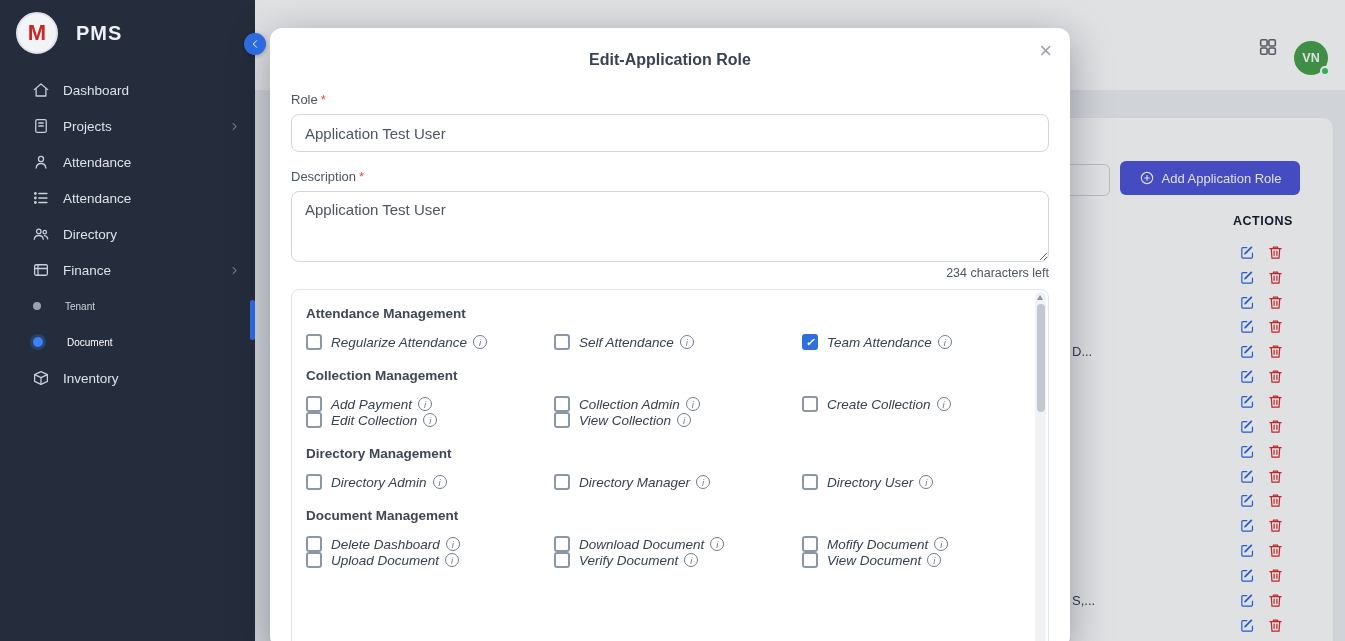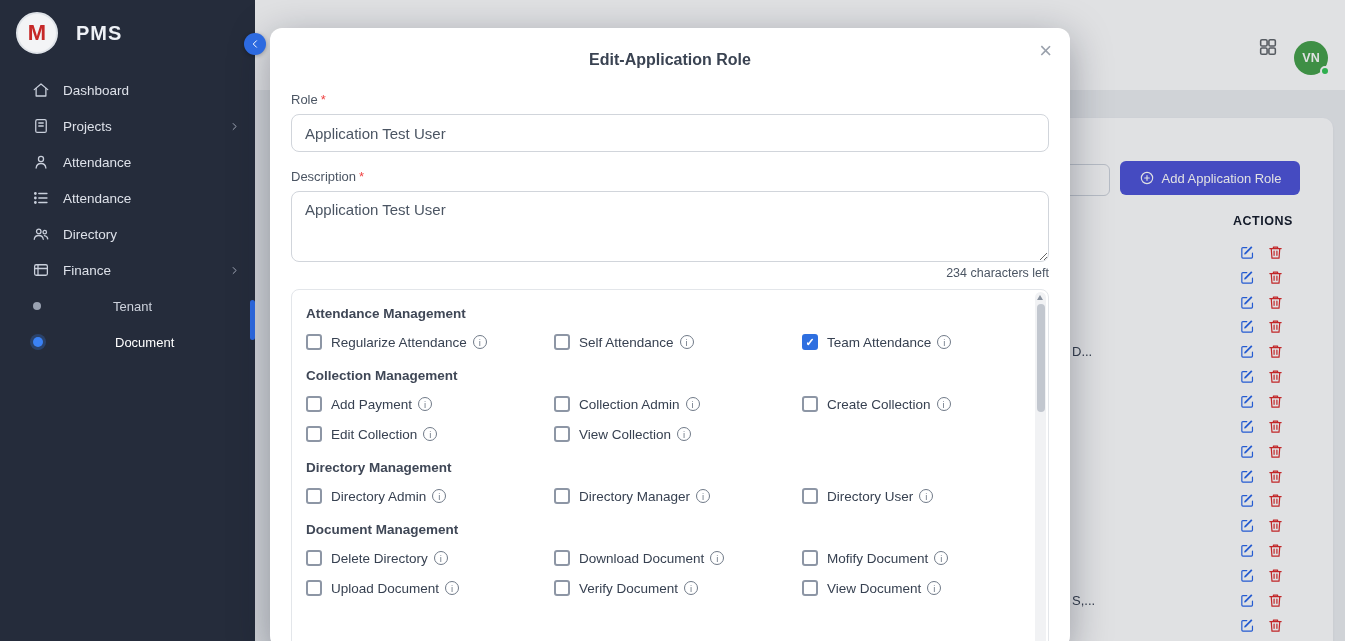--- a/index.html
+++ b/index.html
@@ -12,21 +12,21 @@
   .logo-circle{width:42px;height:42px;border-radius:50%;background:#f3f4f6;border:2px solid #dfe3e8;display:flex;align-items:center;justify-content:center;color:var(--logo,#c62828);font-weight:bold;font-size:22px;}
   .app-name{color:#eef1f6;font-size:20px;font-weight:bold;letter-spacing:1px;}
   nav{padding-top:6px;}
   .nav-item{height:36px;display:flex;align-items:center;gap:13px;padding:0 14px 0 32px;color:#dde1e9;font-size:13.5px;cursor:pointer;}
   .nav-icon{width:18px;height:18px;display:flex;color:#c9cfdb;flex:none;}
   .nav-label{white-space:nowrap;}
   .nav-chevron{margin-left:auto;color:#aab1bf;display:flex;}
   .nav-item.active{background:var(--accent,#4b51d8);margin:0 10px;border-radius:8px;padding:0 6px 0 22px;color:#fff;}
   .nav-item.active .nav-icon{color:#fff;}
   .nav-item.active .nav-chevron{color:#e6e8ff;}
-  .sub-item{height:36px;display:flex;align-items:center;padding-left:33px;gap:72px;color:#cdd2dc;font-size:13px;cursor:pointer;}
+  .sub-item{height:36px;display:flex;align-items:center;padding-left:33px;gap:24px;color:#cdd2dc;font-size:10px;cursor:pointer;}
   .bullet{width:8px;height:8px;border-radius:50%;background:#9aa2b1;flex:none;}
   .bullet-active{width:10px;height:10px;background:#3b82f6;box-shadow:0 0 0 3px rgba(59,130,246,.25);}
   .sub-active{color:#fff;}
   .active-indicator{position:absolute;left:250px;top:300px;width:5px;height:40px;background:#2e6be5;border-radius:3px;z-index:6;}
   .collapse-btn{position:absolute;left:244px;top:33px;width:22px;height:22px;border-radius:50%;background:#2d6ae0;color:#fff;border:none;z-index:30;display:flex;align-items:center;justify-content:center;cursor:pointer;box-shadow:0 1px 4px rgba(0,0,0,.3);}
 
   
   .main{position:absolute;left:255px;top:0;right:0;height:641px;background:#edeff2;}
   .topbar{position:absolute;top:0;left:0;right:0;height:90px;background:#fff;}
   .apps-icon{position:absolute;right:66px;top:36px;width:22px;height:22px;color:#5f6368;cursor:pointer;}
@@ -53,21 +53,21 @@
   .close-btn{position:absolute;right:18px;top:12px;background:none;border:none;font-size:22px;color:#9aa1ac;cursor:pointer;line-height:1;font-family:inherit;}
   .modal-body{padding:0 21px;}
   .field-label{font-size:13px;color:#4b5563;display:block;margin-bottom:7px;}
   .req{color:#ef4444;font-style:normal;margin-left:3px;}
   .role-input{width:100%;height:38px;border:1px solid #d1d5db;border-radius:8px;padding:0 13px;font-size:15px;color:#4b5563;font-family:inherit;outline:none;margin-bottom:17px;}
   .desc-area{width:100%;height:71px;border:1px solid #d1d5db;border-radius:8px;padding:9px 13px;font-size:15px;color:#4b5563;font-family:inherit;outline:none;resize:vertical;display:block;}
   .chars-left{text-align:right;font-size:12.5px;color:#4b5563;margin:4px 0 9px;}
   .permissions{position:relative;border:1px solid #e3e6ea;border-radius:8px;height:366px;overflow:hidden;}
   .perm-content{padding:16px 30px 16px 14px;}
   .perm-title{font-size:13.5px;font-weight:bold;color:#3f4756;margin-bottom:13px;}
-  .perm-grid{display:grid;grid-template-columns:248px 248px 248px;row-gap:14px;margin-bottom:18px;}
+  .perm-grid{display:grid;grid-template-columns:248px 248px 248px;margin-bottom:18px;font-style:italic;}
   .perm-item{display:flex;align-items:center;cursor:pointer;}
   .cb{width:16px;height:16px;border:2px solid #8d96a5;border-radius:3px;background:#fff;flex:none;display:flex;align-items:center;justify-content:center;font-size:11px;font-weight:bold;color:#fff;}
   .cb.checked{background:var(--checkbox-checked,#2e6fe0);border-color:var(--checkbox-checked,#2e6fe0);}
   .perm-label{font-size:13.5px;color:#374151;margin:0 6px 0 9px;white-space:nowrap;}
   .info{width:14px;height:14px;border:1px solid #707a88;border-radius:50%;color:#707a88;font-size:9.5px;display:flex;align-items:center;justify-content:center;flex:none;}
   .scrollbar{position:absolute;right:2px;top:2px;bottom:2px;width:11px;background:#f1f2f4;border-radius:6px;}
   .scroll-thumb{position:absolute;left:1.5px;top:12px;width:8px;height:108px;background:#c2c7cf;border-radius:4px;cursor:pointer;}
   .arrow-up{position:absolute;left:2px;top:3px;width:0;height:0;border-left:3.5px solid transparent;border-right:3.5px solid transparent;border-bottom:5px solid #8a93a0;}
   .arrow-down{position:absolute;left:2px;bottom:3px;width:0;height:0;border-left:3.5px solid transparent;border-right:3.5px solid transparent;border-top:5px solid #8a93a0;}
 </style>
@@ -150,20 +150,29 @@
           </svg>
         </span>
       </div>
       <div class="sub-item">
         <span class="bullet"></span>
         <span>Tenant</span>
       </div>
       <div class="sub-item sub-active">
         <span class="bullet bullet-active"></span>
         <span>Document</span>
+      </div>
+      <div class="nav-item">
+        <span class="nav-icon">
+          <svg width="18" height="18" viewBox="0 0 24 24" fill="none" stroke="currentColor" stroke-width="1.7" stroke-linecap="round" stroke-linejoin="round">
+            <path d="M3.5 7.5 12 3.5l8.5 4v9L12 20.5l-8.5-4z"></path>
+            <path d="M3.5 7.5 12 11.5l8.5-4M12 11.5v9"></path>
+          </svg>
+        </span>
+        <span class="nav-label">Inventory</span>
       </div>
     </nav>
   <div class="active-indicator"></div>
 </div>
 <button class="collapse-btn">
     <svg width="14" height="14" viewBox="0 0 24 24" fill="none" stroke="currentColor" stroke-width="1.7" stroke-linecap="round" stroke-linejoin="round">
       <path d="M14.5 6.5 9 12l5.5 5.5"></path>
     </svg>
   </button>
 
@@ -521,21 +530,21 @@
                 <span class="perm-label">Directory User</span>
                 <span class="info">i</span>
               </div>
             </div>
           </div>
           <div class="perm-section">
             <div class="perm-title">Document Management</div>
             <div class="perm-grid">
               <div class="perm-item">
                 <span class="cb"></span>
-                <span class="perm-label">Delete Directory</span>
+                <span class="perm-label">Delete Dashboard</span>
                 <span class="info">i</span>
               </div>
               <div class="perm-item">
                 <span class="cb"></span>
                 <span class="perm-label">Download Document</span>
                 <span class="info">i</span>
               </div>
               <div class="perm-item">
                 <span class="cb"></span>
                 <span class="perm-label">Mofify Document</span>

